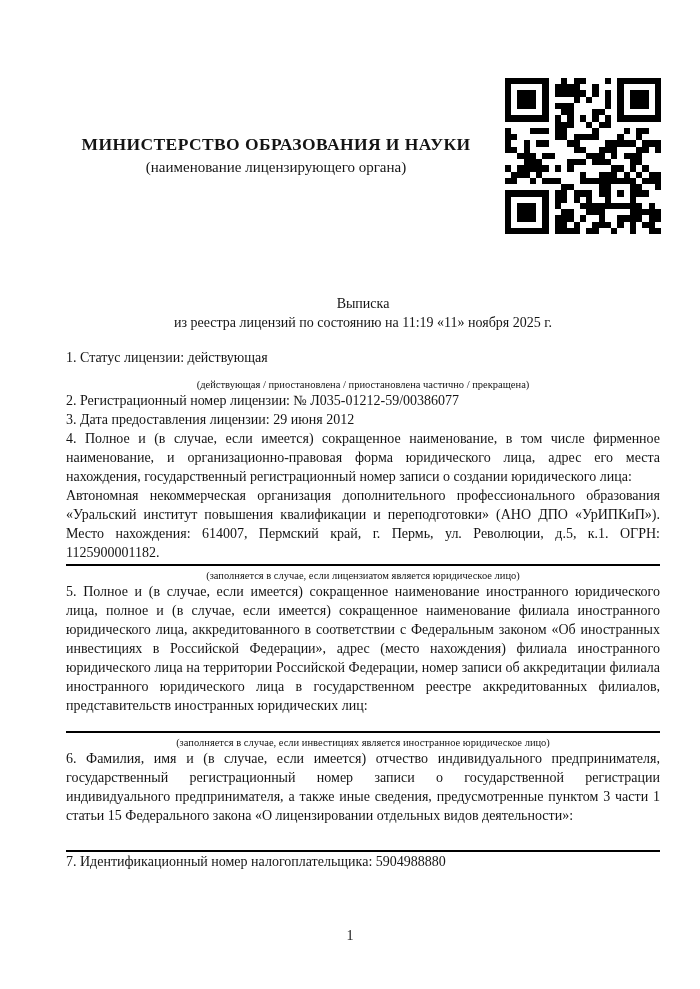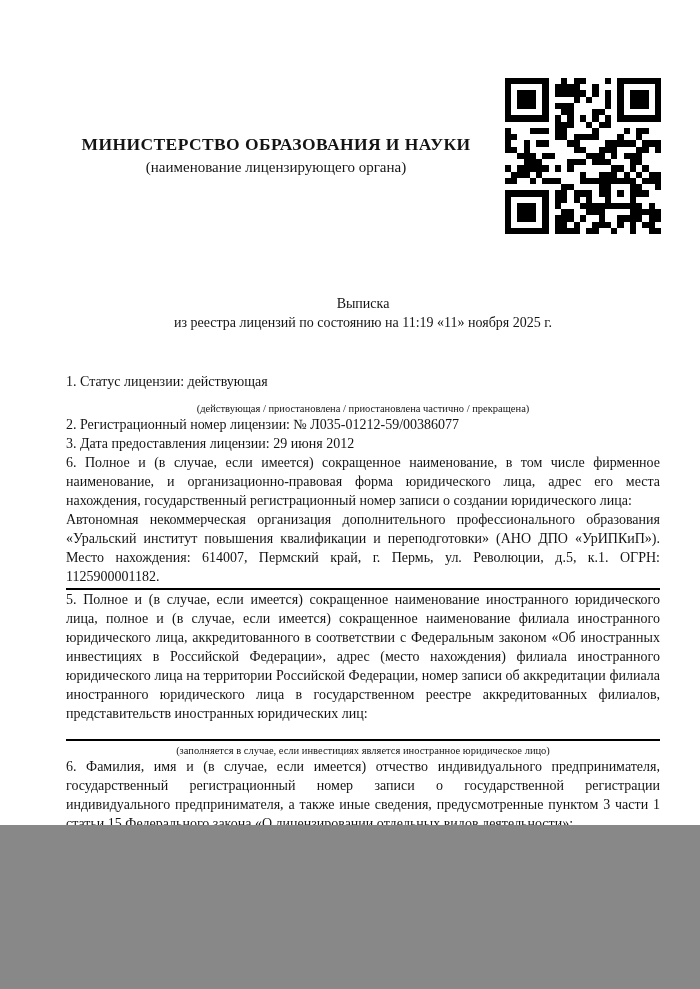--- a/index.html
+++ b/index.html
@@ -1,18 +1,18 @@
 <!DOCTYPE html>
 <html><head>
 <meta charset="utf-8">
 <style>
   html,body{margin:0;padding:0;background:#888;}
   .page{
     position:relative;
-    width:700px;height:825px;
+    width:700px;height:989px;
     margin:0 auto;
     background:#ffffff;
     color:#141414;
     font-family:"Liberation Serif", serif;
     font-size:14px;
     line-height:19px;
     overflow:hidden;
   }
   .qr{
     position:absolute;
@@ -37,21 +37,21 @@
     line-height:13px;
   }
   .header .small-caption{margin-top:3px;}
   .doc-title{
     position:absolute;
     top:294px;left:66px;width:594px;
     text-align:center;
   }
   .content{
     position:absolute;
-    top:372px;left:66px;width:594px;
+    top:348px;left:66px;width:594px;
   }
   .content p{margin:0;}
   .just{text-align:justify;text-justify:inter-word;}
   .caption{
     font-size:10.5px;
     line-height:13px;
     text-align:center;
   }
   .rule{
     border-top:2px solid #000;
@@ -422,34 +422,36 @@
   <div class="content">
 
     <p class="mt-i1">1. Статус лицензии: действующая</p>
     <div class="caption cap1">(действующая / приостановлена / приостановлена частично / прекращена)</div>
 
     <p class="mt-i2">2. Регистрационный номер лицензии: № Л035-01212-59/00386077</p>
 
     <p class="mt-i3">3. Дата предоставления лицензии: 29 июня 2012</p>
 
     <div>
-      <p class="just mt-i4">6. Полное и (в случае, если имеется) сокращенное наименование, в том числе фирменное наименование, и организационно-правовая форма юридического лица, адрес его места нахождения, государственный регистрационный номер записи о создании юридического лица:</p>
+      <p class="just mt-i4">4. Полное и (в случае, если имеется) сокращенное наименование, в том числе фирменное наименование, и организационно-правовая форма юридического лица, адрес его места нахождения, государственный регистрационный номер записи о создании юридического лица:</p>
       <p class="just">Автономная некоммерческая организация дополнительного профессионального образования «Уральский институт повышения квалификации и переподготовки» (АНО ДПО «УрИПКиП»). Место нахождения: 614007, Пермский край, г. Пермь, ул. Революции, д.5, к.1. ОГРН: 1125900001182.</p>
       <div class="rule rule4"></div>
+      <div class="caption cap4">(заполняется в случае, если лицензиатом является юридическое лицо)</div>
     </div>
 
     <div>
       <p class="just mt-i5">5. Полное и (в случае, если имеется) сокращенное наименование иностранного юридического лица, полное и (в случае, если имеется) сокращенное наименование филиала иностранного юридического лица, аккредитованного в соответствии с Федеральным законом «Об иностранных инвестициях в Российской Федерации», адрес (место нахождения) филиала иностранного юридического лица на территории Российской Федерации, номер записи об аккредитации филиала иностранного юридического лица в государственном реестре аккредитованных филиалов, представительств иностранных юридических лиц:</p>
       <div class="rule rule5"></div>
       <div class="caption cap5">(заполняется в случае, если инвестициях является иностранное юридическое лицо)</div>
     </div>
 
     <div>
       <p class="just mt-i6">6. Фамилия, имя и (в случае, если имеется) отчество индивидуального предпринимателя, государственный регистрационный номер записи о государственной регистрации индивидуального предпринимателя, а также иные сведения, предусмотренные пунктом 3 части 1 статьи 15 Федерального закона «О лицензировании отдельных видов деятельности»:</p>
       <div class="rule rule6"></div>
     </div>
 
+    <p class="mt-i7">7. Идентификационный номер налогоплательщика: 5904988880</p>
 
   </div>
 
   <div class="footer">1</div>
 
 </div>
 
 </body></html>

